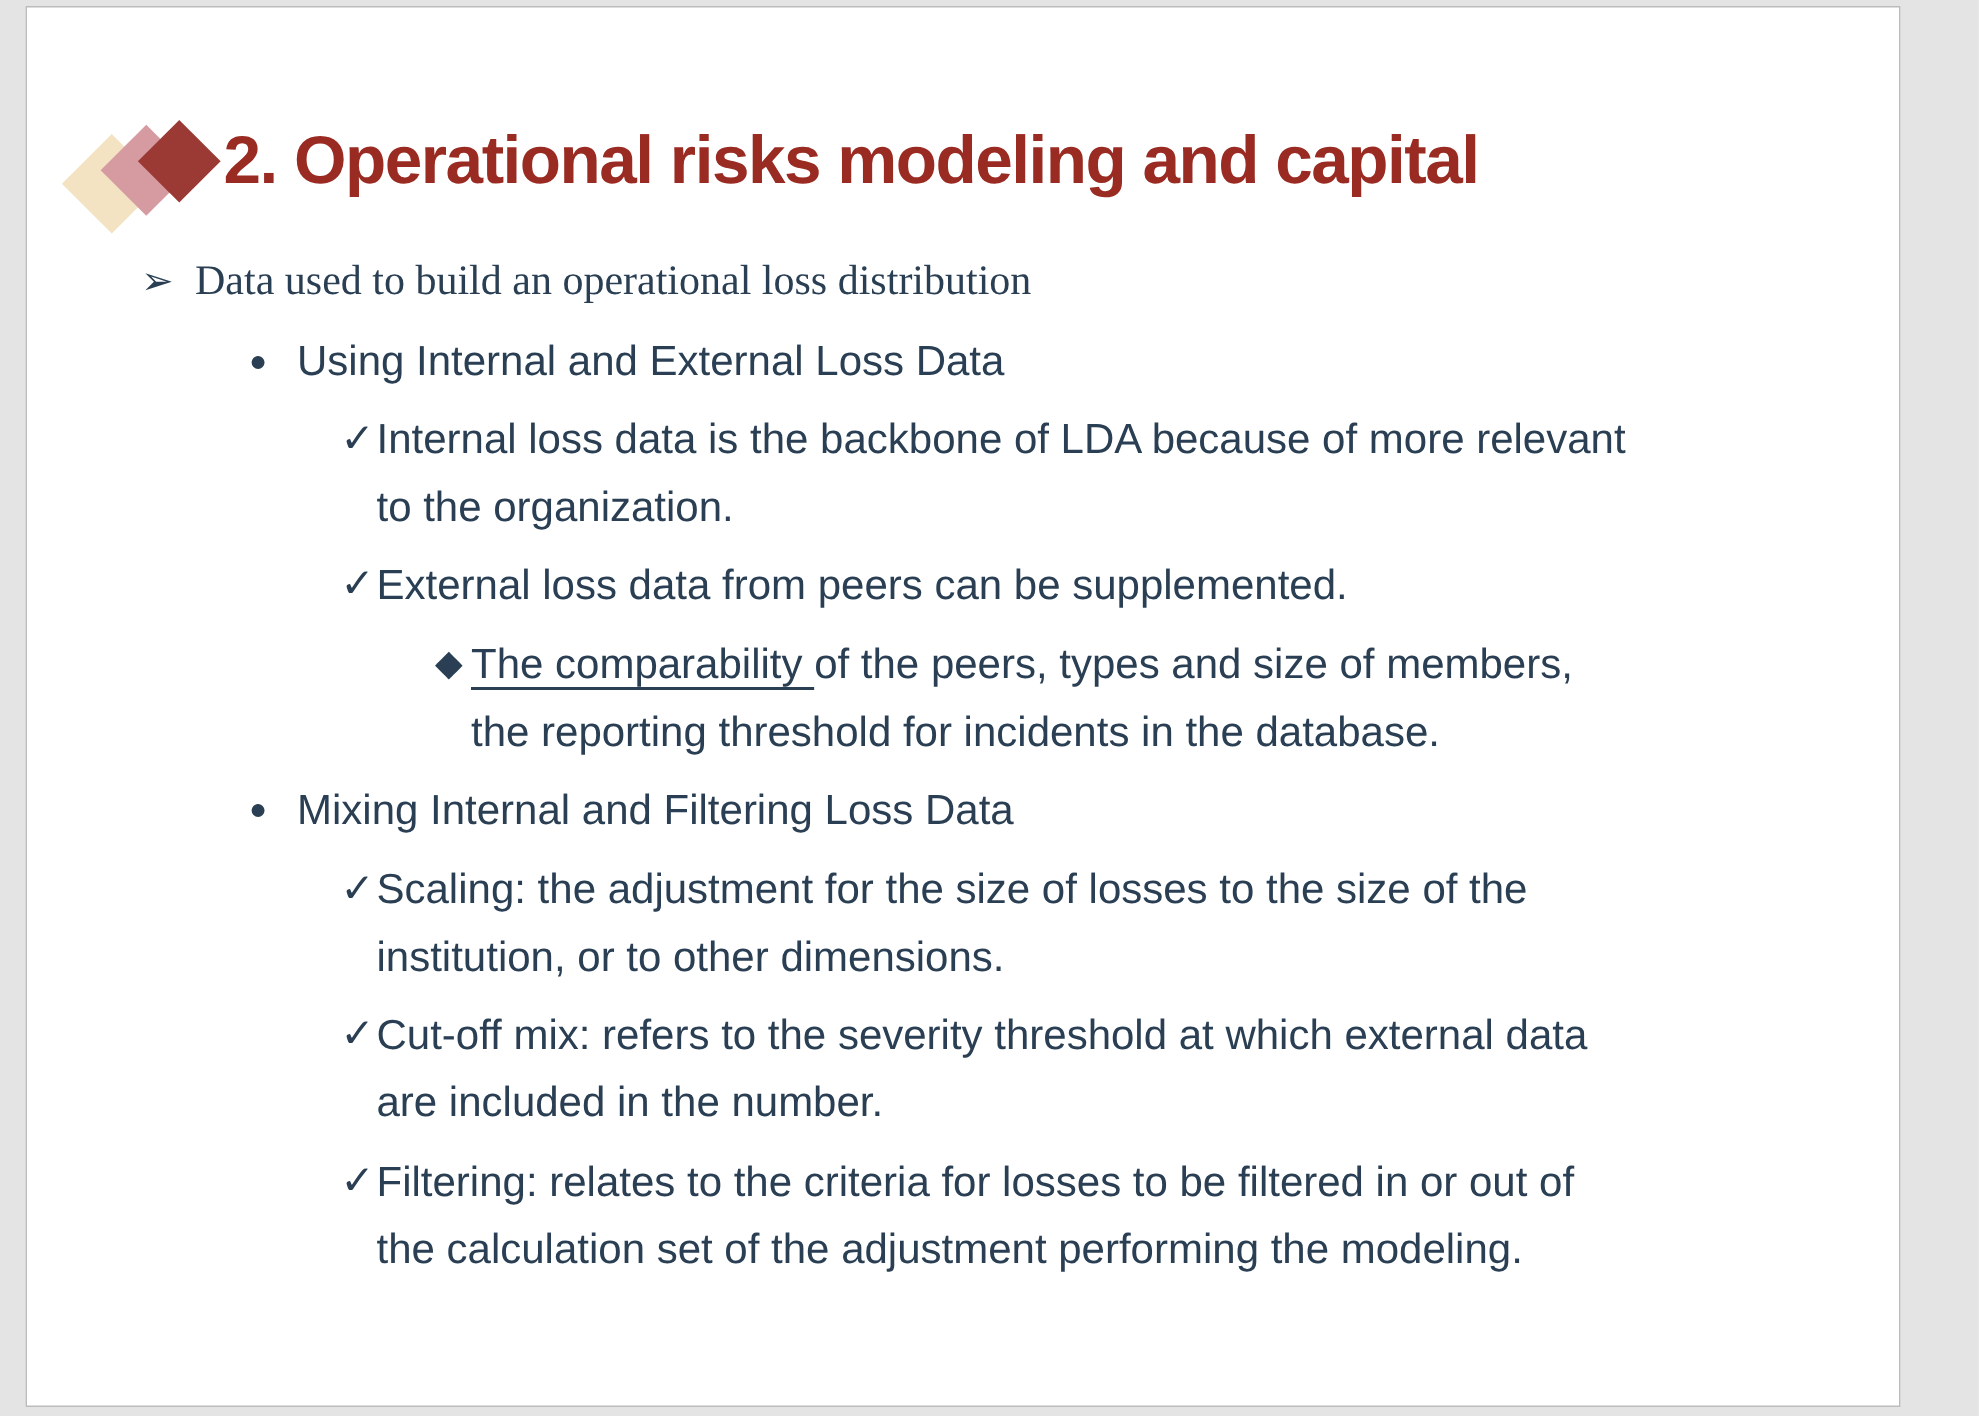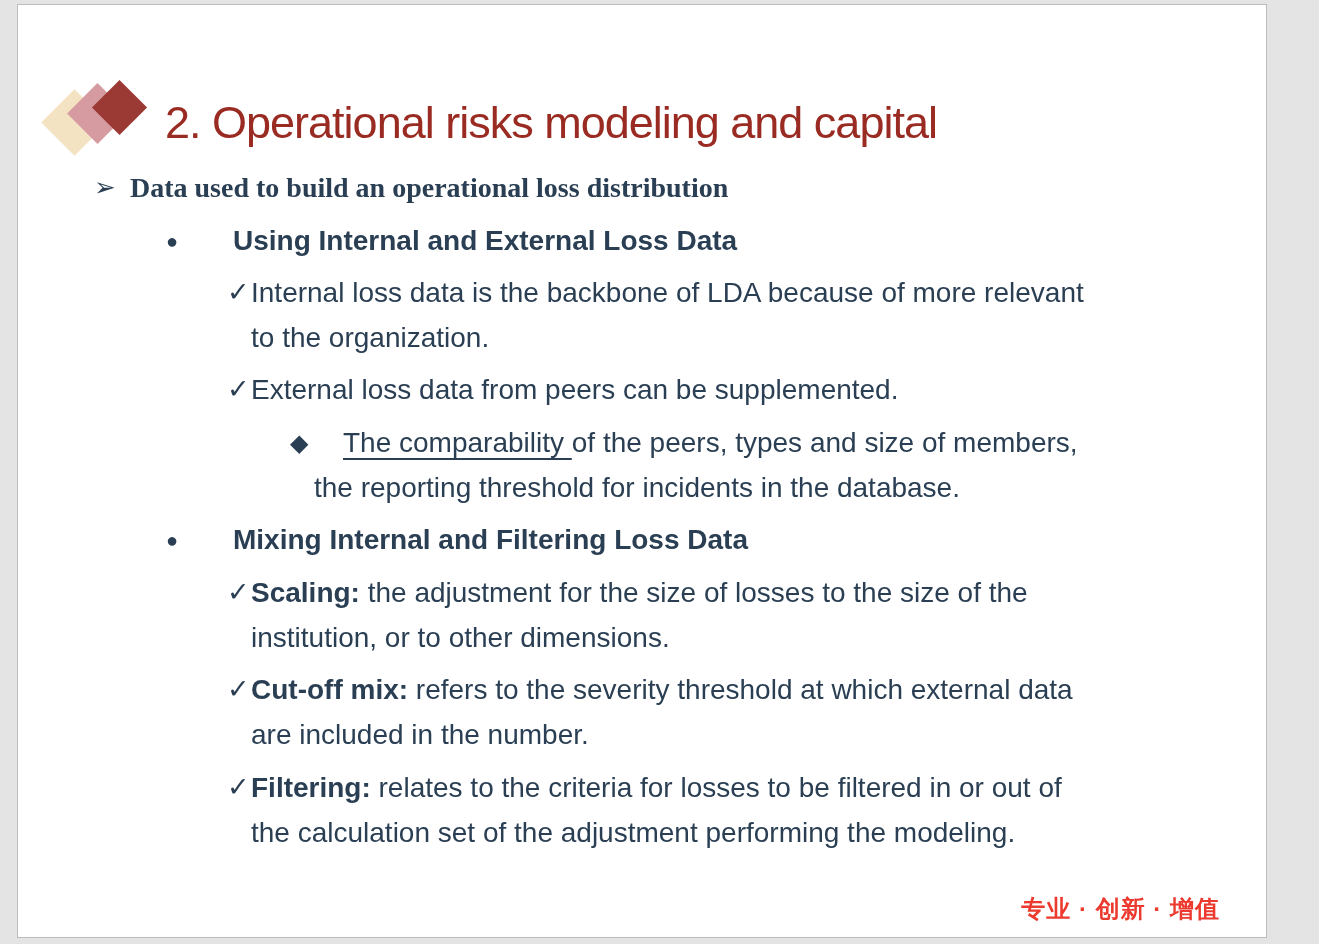--- a/index.html
+++ b/index.html
@@ -40,50 +40,50 @@
     position: absolute;
     transform: rotate(45deg);
   }
   .dmd-beige { left: 0px;  top: 14px; width: 47px; height: 47px; background: #f3e3c2; z-index: 1; }
   .dmd-pink  { left: 25px; top: 7px;  width: 43px; height: 43px; background: #d59ba1; z-index: 2; }
   .dmd-red   { left: 49px; top: 3px;  width: 39px; height: 39px; background: #9b3a35; z-index: 3; }
   .page-title {
     position: absolute;
     left: 131px;
     top: 72px;
-    margin: 16px;
+    margin: 0;
     font-size: 45px;
     line-height: 60px;
-    font-weight: 400;
+    font-weight: 700;
     letter-spacing: -1px;
     color: #9a2b23;
     white-space: nowrap;
   }
   
   .row {
     position: absolute;
     line-height: 45px;
     font-size: 28px;
     color: #2a3f53;
     white-space: nowrap;
   }
-  .b { font-weight: 700; }
+  .b { font-weight: 400; }
   .marker {
     position: absolute;
     color: #2a3f53;
   }
   .arrow-marker   { left: 76px;  font-size: 26px; }
   .dot-marker     { left: 148px; font-size: 20px; top: 1px; }
   .check-marker   { left: 209px; font-size: 27px; }
   .diamond-marker { left: 272px; font-size: 24px; }
   .t-l1 { left: 112px; font-family: Liberation Serif, serif; }
-  .t-l2 { left: 180px; margin-left: 35px; }
+  .t-l2 { left: 180px; }
   .t-l3 { left: 233px; }
   .t-l4 { left: 296px; }
-  .u { text-decoration: underline; text-underline-offset: 6px; margin-left: 29px; }
+  .u { text-decoration: underline; text-underline-offset: 6px; }
   
   .footer {
     position: absolute;
     right: 46px;
     top: 888px;
     font-size: 24px;
     font-weight: 700;
     color: #ec3a2f;
     letter-spacing: 1px;
     white-space: nowrap;
@@ -156,16 +156,15 @@
     </div>
 
     <div class="row" style="top:760px">
       <span class="marker check-marker">✓</span>
       <span class="t-l3" style="position:absolute"><span class="b">Filtering:</span><span> relates to the criteria for losses to be filtered in or out of</span></span>
     </div>
     <div class="row" style="top:805px">
       <span class="t-l3" style="position:absolute">the calculation set of the adjustment performing the modeling.</span>
     </div>
 
-    <div class="footer">专业 · 创新 · 增值</div>
 
   </div>
 </div>
 
 </body></html>

